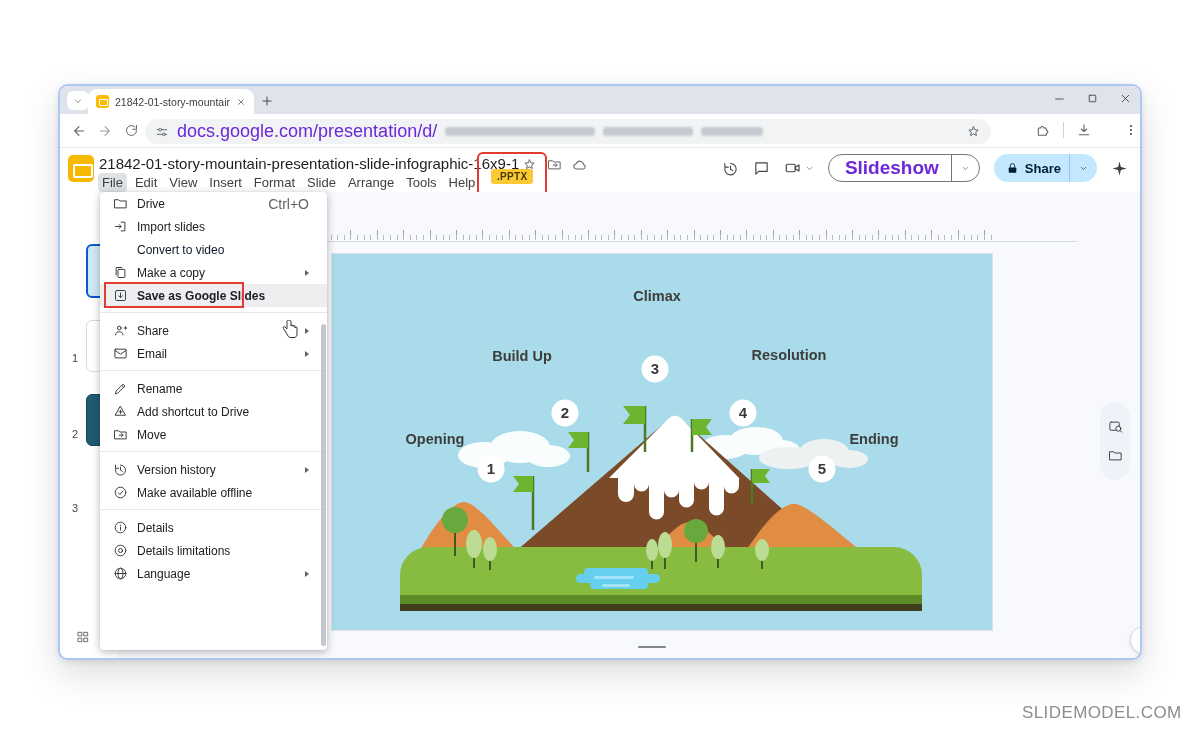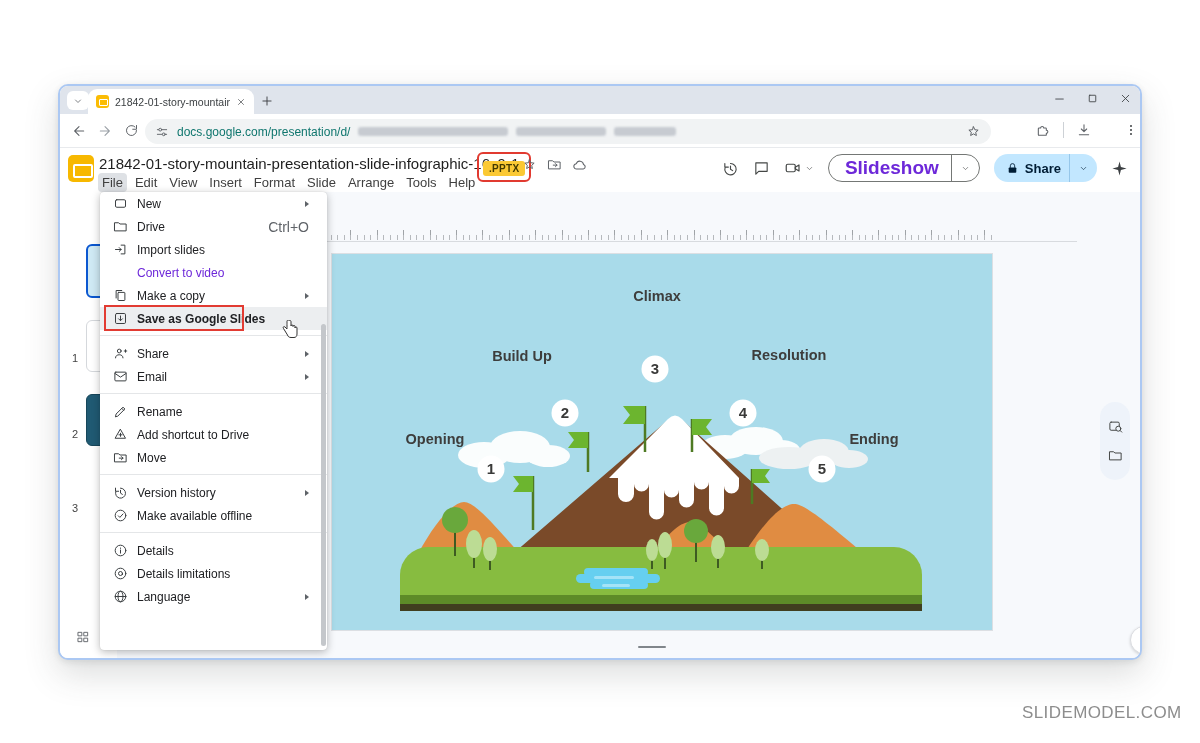--- a/index.html
+++ b/index.html
@@ -17,29 +17,29 @@
   #tab { left:28px; top:3px; width:166px; height:25px; background:#fff; border-radius:9px 9px 0 0; display:flex; align-items:center; padding:0 8px; gap:6px; }
   #tab-title { font-size:10.5px; color:#3c4043; white-space:nowrap; overflow:hidden; flex:1; }
   .favicon { width:13px; height:13px; background:#fbbc04; border-radius:3px; position:relative; flex:none; }
   .favicon::after { content:""; position:absolute; left:3px; top:4px; width:7px; height:5px; border:1.4px solid #fff; border-radius:1px; }
   #win-controls { right:8px; top:6px; display:flex; gap:20px; align-items:center; color:#3c4043; }
 
   
   #navbar { left:0; top:28px; width:100%; height:34px; background:#fff; display:flex; align-items:center; border-bottom:1px solid #e8eaed; }
   .navic { width:26px; height:26px; display:flex; align-items:center; justify-content:center; flex:none; }
   #omnibox { left:85px; top:33px; width:846px; height:25px; background:#f1f3f4; border-radius:13px; display:flex; align-items:center; padding:0 10px; gap:8px; }
-  #url-text { font-size:12px; color:#0f766e; white-space:nowrap; }
+  #url-text { font-size:18px; color:#6d28d9; white-space:nowrap; }
   .blurseg { height:9px; background:#c7cbd1; border-radius:3px; filter:blur(1px); }
 
   
   #appbar { left:0; top:62px; width:100%; height:44px; background:#fff; }
   #slides-logo { left:8px; top:7px; width:26px; height:27px; background:#f7b800; border-radius:5px; }
   #slides-logo::after { content:""; position:absolute; left:5px; top:9px; width:16px; height:10px; border:2.5px solid #fff; border-radius:2px; }
   #doc-title { left:39px; top:7px; font-size:15px; color:#1f1f1f; white-space:nowrap; }
-  #pptx-wrap { left:417px; top:4px; border:2px solid #e13a30; border-radius:6px; padding:4px; }
+  #pptx-wrap { left:417px; top:4px; border:2px solid #e13a30; border-radius:6px; padding:12px; }
   #pptx-badge { background:#fbc934; color:#443a00; font-size:10px; font-weight:bold; padding:2px 6px; border-radius:3px; letter-spacing:.3px; }
   .hdric { color:#5f6368; }
   #menubar { left:38px; top:25px; display:flex; gap:4px; }
   .menubar-item { font-size:13px; color:#404040; padding:2px 4px; border-radius:4px; }
   .menubar-item.open { background:#dee1e5; }
   #hdr-right { right:12px; top:6px; display:flex; align-items:center; gap:14px; }
   #slideshow-btn { border:1px solid #747775; border-radius:16px; height:28px; display:flex; align-items:center; }
   #slideshow-btn .lbl { font-size:19px; color:#6d28d9; font-weight:bold; padding:0 12px 0 16px; }
   #slideshow-btn .dd { border-left:1px solid #747775; height:100%; display:flex; align-items:center; padding:0 9px; }
   #share-btn { background:#c2e7ff; border-radius:16px; height:28px; display:flex; align-items:center; }
@@ -78,21 +78,21 @@
   #grid-view-btn { left:10px; top:540px; width:26px; height:22px; display:flex; align-items:center; justify-content:center; color:#5f6368; }
   #side-pill { left:1040px; top:316px; width:30px; height:78px; background:#eef3fa; border-radius:15px; display:flex; flex-direction:column; align-items:center; justify-content:center; gap:14px; color:#444746; }
   #edge-circle-btn { left:1070px; top:540px; width:28px; height:28px; border-radius:50%; background:#fff; border:1px solid #dadce0; box-shadow:0 1px 3px rgba(0,0,0,.15); display:flex; align-items:center; justify-content:center; color:#5f6368; }
 
   
   #file-menu { left:40px; top:106px; width:227px; height:458px; background:#fff; border-radius:4px;
                box-shadow:0 2px 8px rgba(0,0,0,.28), 0 0 1px rgba(0,0,0,.2); overflow:hidden; z-index:40; }
   .mi { display:flex; align-items:center; height:23px; padding:0 18px 0 12px; gap:9px; position:relative; cursor:default; }
   .mi .mic { width:16px; height:16px; flex:none; display:flex; align-items:center; justify-content:center; color:#3c4043; }
   .mi .mil { font-size:12px; color:#202124; white-space:nowrap; flex:1; }
-  .mi.disabled .mil { color:#6d28d9; }
+  .mi.disabled .mil { color:#0f172a; }
   .mi .msc { font-size:14px; color:#5f6368; }
   .mi .arr { width:0; height:0; border-left:4px solid #5f6368; border-top:3.5px solid transparent; border-bottom:3.5px solid transparent; }
   .mi.hl { background:#eceef0;font-weight:bold; }
   .mdiv { height:1px; background:#e4e6e8; margin:5px 0 6px 0; }
   #save-red-box { left:4px; top:-2px; width:140px; height:26px; border:2px solid #e23b32; pointer-events:none; }
   #menu-scroll-track { position:absolute; right:1px; top:0; width:5px; height:100%; }
   #menu-scroll-thumb { position:absolute; right:0; top:132px; width:5px; height:322px; background:#c4c7cb; border-radius:3px; }
   #cursor { left:222px; top:234px; z-index:60; }
 
   
@@ -458,29 +458,20 @@
       <svg width="11" height="11" viewBox="0 0 24 24">
           <path class="st" d="M14 6l-6 6 6 6"></path>
         </svg>
     </div>
 
     <div id="file-menu" class="abs">
       <div id="menu-items">
           <div class="mi">
             <span class="mic">
               <svg width="15" height="15" viewBox="0 0 24 24" fill="none" stroke="#3c4043" stroke-width="1.6" stroke-linecap="round" stroke-linejoin="round">
-                <rect x="4" y="6" width="16" height="12" rx="2"></rect>
-              </svg>
-            </span>
-            <span class="mil">New</span>
-            <span class="arr"></span>
-          </div>
-          <div class="mi">
-            <span class="mic">
-              <svg width="15" height="15" viewBox="0 0 24 24" fill="none" stroke="#3c4043" stroke-width="1.6" stroke-linecap="round" stroke-linejoin="round">
                 <path d="M3 6h6l2 2h10v11H3z"></path>
               </svg>
             </span>
             <span class="mil">Drive</span>
             <span class="msc">Ctrl+O</span>
           </div>
           <div class="mi">
             <span class="mic">
               <svg width="15" height="15" viewBox="0 0 24 24" fill="none" stroke="#3c4043" stroke-width="1.6" stroke-linecap="round" stroke-linejoin="round">
                 <path d="M13 5h6v14h-6M4 12h9M10 9l3 3-3 3"></path>

